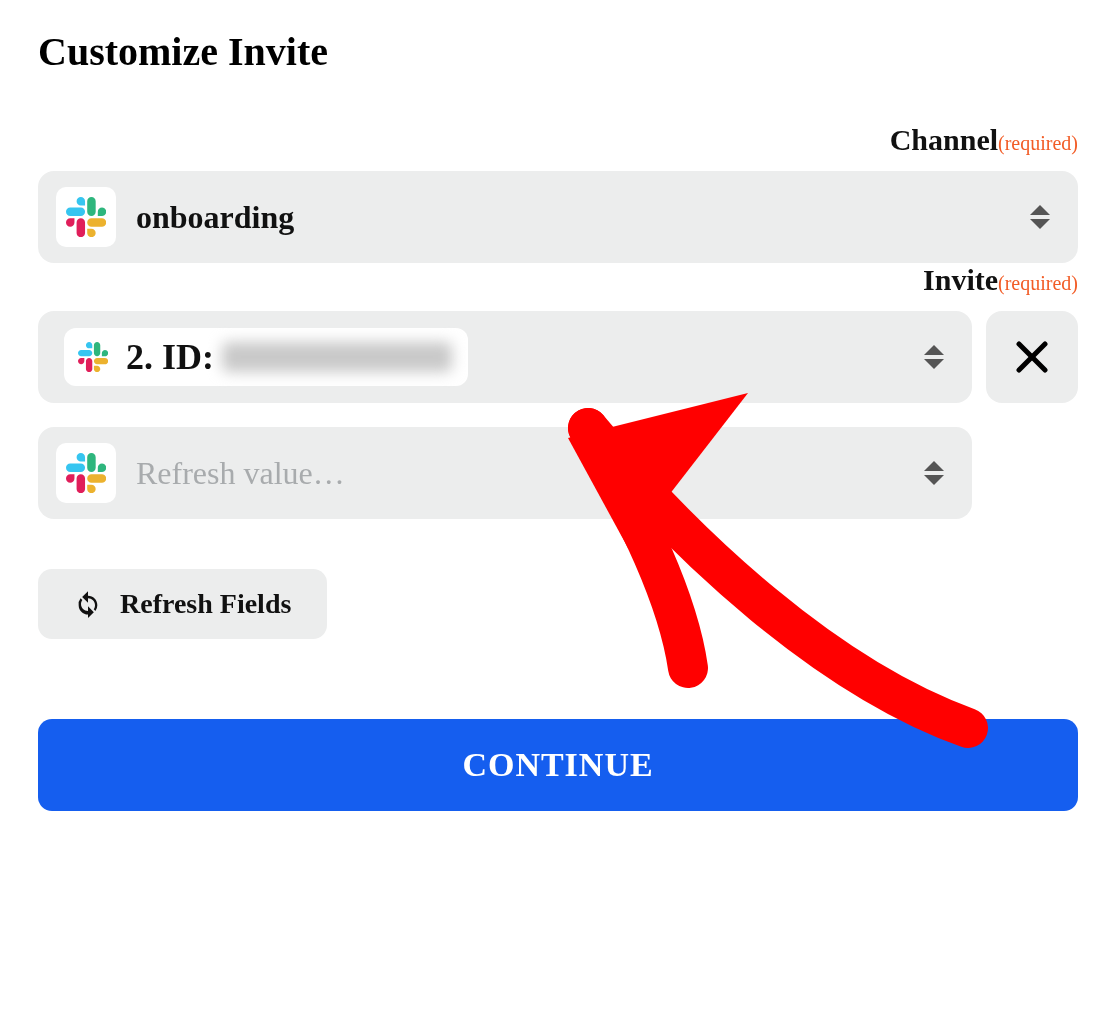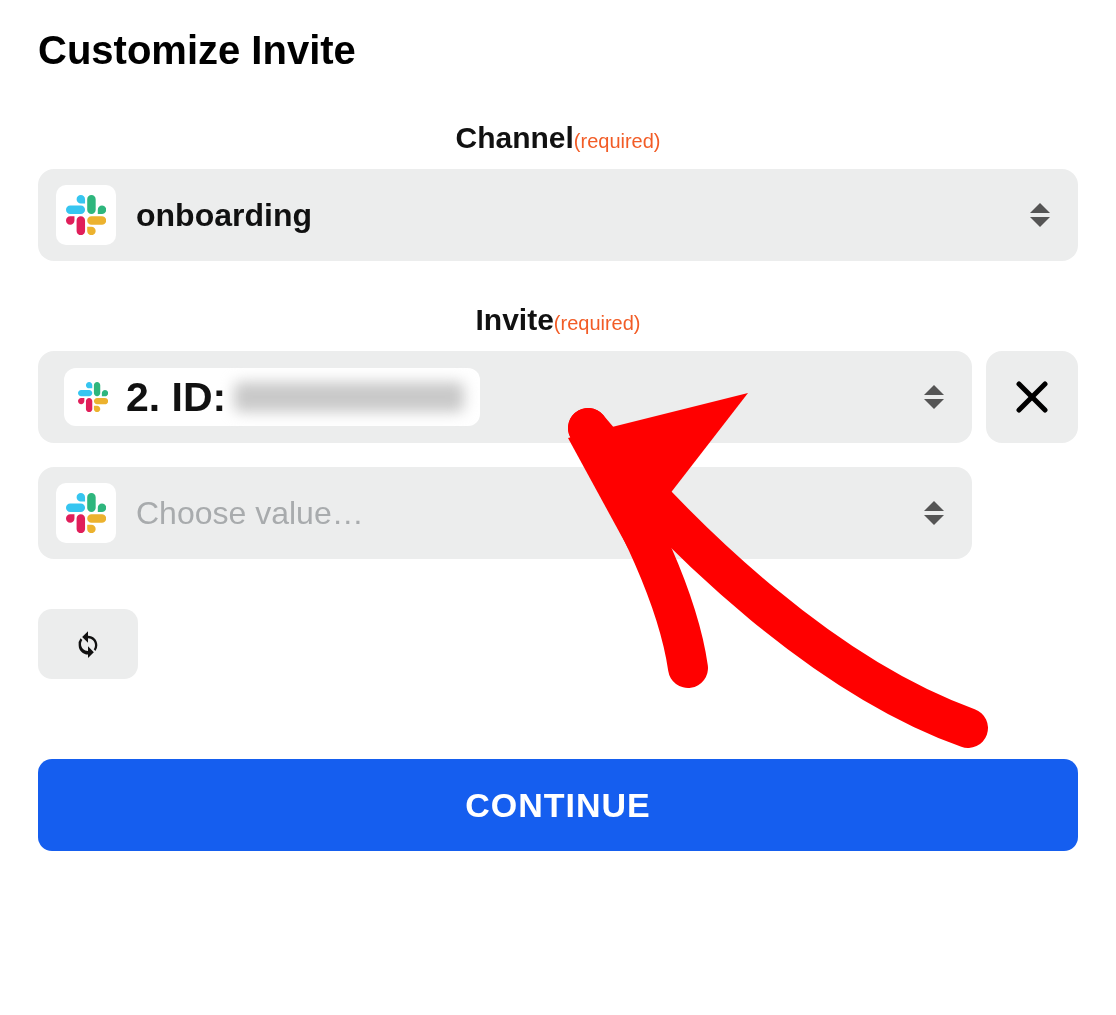--- a/index.html
+++ b/index.html
@@ -11,37 +11,36 @@
     padding: 28px 38px;
   }
   .page-title {
     font-size: 40px;
     font-weight: 800;
     color: #000;
     margin-bottom: 48px;
   }
   .field-row {
     display: flex;
-    justify-content: center;
+    justify-content: flex-end;
     align-items: baseline;
     margin-bottom: 14px;
   }
   .field-label {
     font-size: 30px;
     font-weight: 600;
     color: #111;
   }
   .required-tag {
     font-size: 20px;
     color: #f25c26;
   }
   .select-row {
     display: flex;
     gap: 14px;
-    margin-bottom: 42px;
   }
   .select-box {
     flex: 1;
     background: #eceded;
     border-radius: 16px;
     height: 92px;
     display: flex;
     align-items: center;
     padding: 0 18px;
     position: relative;
@@ -103,21 +102,21 @@
     display: inline-flex;
     align-items: center;
     padding: 0 16px 0 8px;
     margin-left: 18px;
   }
   .pill .slack-icon-wrap {
     width: 42px; height: 42px; margin-right: 12px; border-radius: 6px;
   }
   .pill .slack-svg { width: 30px; height: 30px; }
   .pill-text {
-    font-size: 41px;
+    font-size: 36px;
     font-weight: 800;
     color: #111;
     margin-right: 8px;
     text-align: center;
   }
   .blurred {
     display: inline-block;
     width: 230px;
     height: 30px;
     background: #c9c9c9;
@@ -158,21 +157,21 @@
   }
 
   .annotation-arrow {
     position: absolute;
     pointer-events: none;
     left: 490px;
     top: 340px;
     width: 500px;
     height: 400px;
   }
-  .body-wrap { position: relative; }
+  .body-wrap { position: relative; font-family: Liberation Serif, serif; }
 
   .users-group { margin-bottom: 10px; }
 </style>
 </head>
 <body>
 
 <div class="body-wrap">
 
   <h1 class="page-title">Customize Invite</h1>
 
@@ -242,34 +241,35 @@
         <div class="slack-icon-wrap">
           <svg class="slack-svg" viewBox="0 0 122 122">
               <g>
                 <path fill="#e01e5a" d="M25.8 77.6c0 7.1-5.8 12.9-12.9 12.9S0 84.7 0 77.6s5.8-12.9 12.9-12.9h12.9v12.9zM32.3 77.6c0-7.1 5.8-12.9 12.9-12.9s12.9 5.8 12.9 12.9v32.3c0 7.1-5.8 12.9-12.9 12.9s-12.9-5.8-12.9-12.9V77.6z"></path>
                 <path fill="#36c5f0" d="M45.2 25.8c-7.1 0-12.9-5.8-12.9-12.9S38.1 0 45.2 0s12.9 5.8 12.9 12.9v12.9H45.2zM45.2 32.3c7.1 0 12.9 5.8 12.9 12.9s-5.8 12.9-12.9 12.9H12.9C5.8 58.1 0 52.3 0 45.2s5.8-12.9 12.9-12.9h32.3z"></path>
                 <path fill="#2eb67d" d="M97 45.2c0-7.1 5.8-12.9 12.9-12.9s12.9 5.8 12.9 12.9-5.8 12.9-12.9 12.9H97V45.2zM90.5 45.2c0 7.1-5.8 12.9-12.9 12.9s-12.9-5.8-12.9-12.9V12.9C64.7 5.8 70.5 0 77.6 0s12.9 5.8 12.9 12.9v32.3z"></path>
                 <path fill="#ecb22e" d="M77.6 97c7.1 0 12.9 5.8 12.9 12.9s-5.8 12.9-12.9 12.9-12.9-5.8-12.9-12.9V97h12.9zM77.6 90.5c-7.1 0-12.9-5.8-12.9-12.9s5.8-12.9 12.9-12.9h32.3c7.1 0 12.9 5.8 12.9 12.9s-5.8 12.9-12.9 12.9H77.6z"></path>
               </g>
             </svg>
         </div>
-        <span class="select-placeholder">Choose value…</span>
+        <span class="select-placeholder">Refresh value…</span>
         <div class="sort-caret">
           <div class="caret-up"></div>
             <div class="caret-down"></div>
         </div>
       </div>
     </div>
   </div>
 
   
   <div class="refresh-btn">
     <svg width="28" height="28" viewBox="0 0 24 24">
       <path fill="#111" d="M12 4V1L7 6l5 5V7c3.31 0 6 2.69 6 6 0 1.3-.42 2.5-1.12 3.47l1.46 1.46A7.96 7.96 0 0 0 20 13c0-4.42-3.58-8-8-8zm0 14c-3.31 0-6-2.69-6-6 0-1.3.42-2.5 1.12-3.47L5.66 7.07A7.96 7.96 0 0 0 4 13c0 4.42 3.58 8 8 8v3l5-5-5-5v4z"></path>
     </svg>
+    <span class="refresh-label">Refresh Fields</span>
   </div>
 
   
   <div class="continue-btn">
     <span>CONTINUE</span>
   </div>
 
   
   <svg class="annotation-arrow" viewBox="0 0 500 400">
     <path d="M 60 60 C 160 180, 300 310, 440 360" stroke="#ff0000" stroke-width="40" fill="none" stroke-linecap="round"></path>

